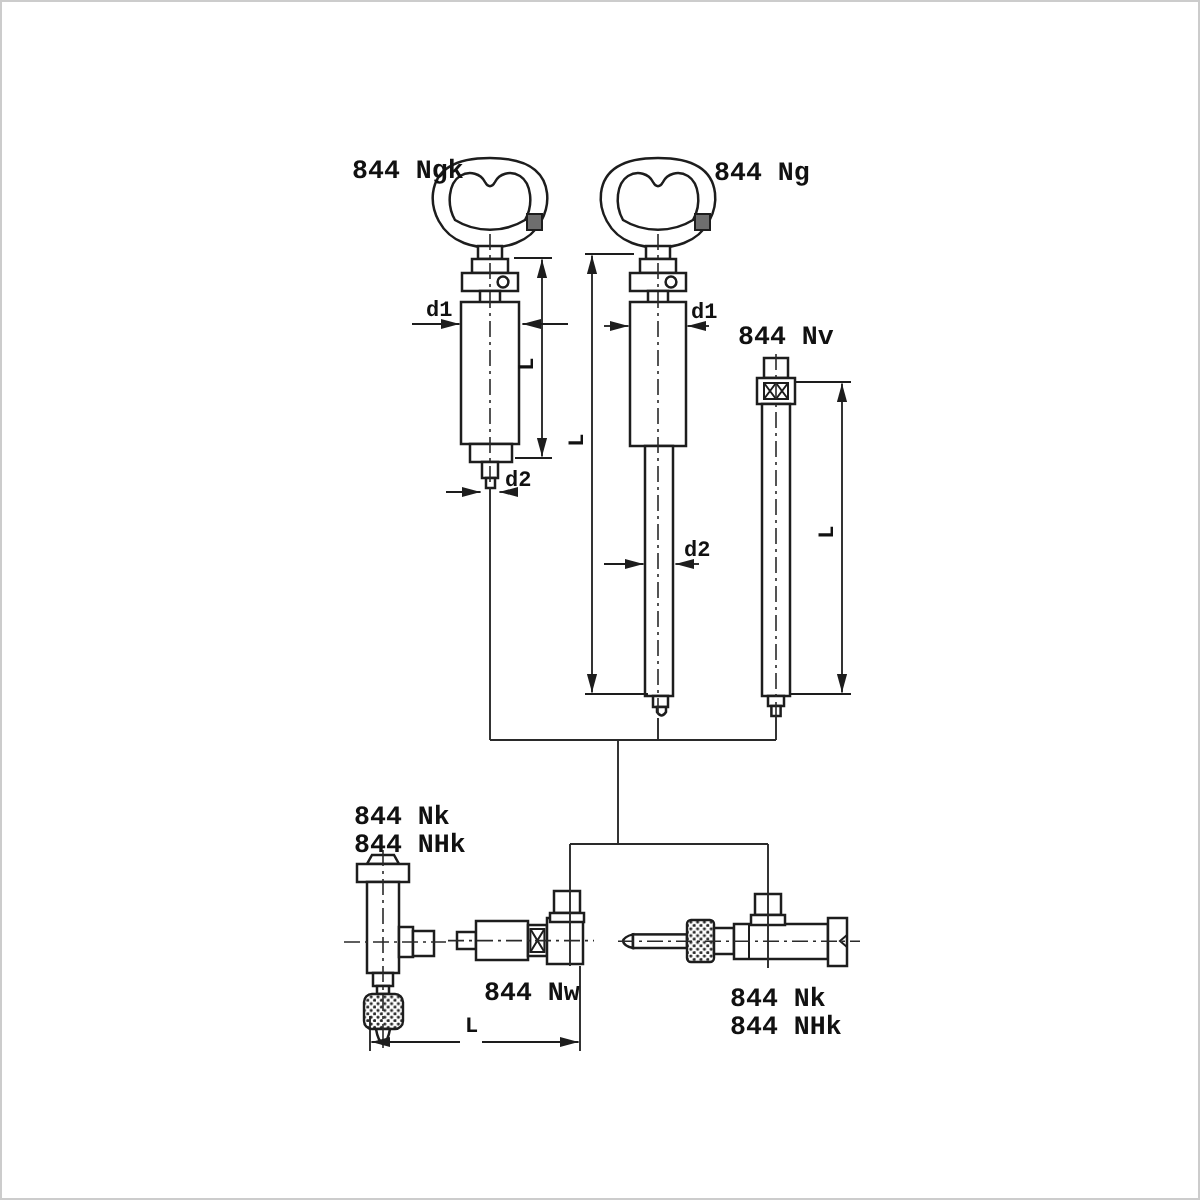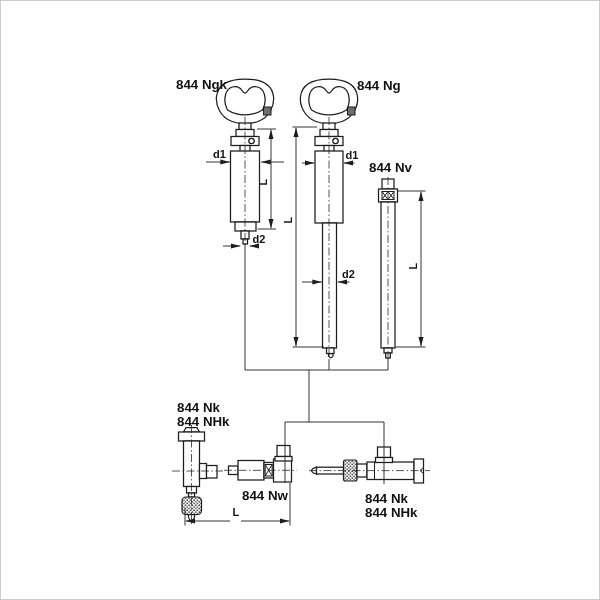--- a/index.html
+++ b/index.html
@@ -1,19 +1,19 @@
 <!DOCTYPE html>
 <html><head>
 <meta charset="utf-8">
 <style>
   html,body{margin:0;padding:0;background:#ffffff;}
   .stage{
     position:relative;width:598px;height:598px;margin:0;
     background:#ffffff;border:1px solid #cccccc;overflow:hidden;
-    font-family:Liberation Sans, sans-serif;
+    font-family:Liberation Mono, monospace;
   }
   svg{position:absolute;left:0;top:0;}
   .part{fill:#ffffff;stroke:#1d1d1d;stroke-width:1.25;}
   .thin{fill:none;stroke:#1d1d1d;stroke-width:1;}
   .dark{fill:#6e6e6e;stroke:#1d1d1d;stroke-width:1;}
   .knurl{fill:url(#knurlDots);stroke:#1d1d1d;stroke-width:1.2;}
   .cl{fill:none;stroke:#2a2a2a;stroke-width:0.8;stroke-dasharray:8 2.5 1.5 2.5;}
   .conn{fill:none;stroke:#2a2a2a;stroke-width:0.95;}
   .dim{fill:none;stroke:#1d1d1d;stroke-width:0.9;}
   .lbl{font-weight:bold;font-size:13.3px;fill:#111111;}

